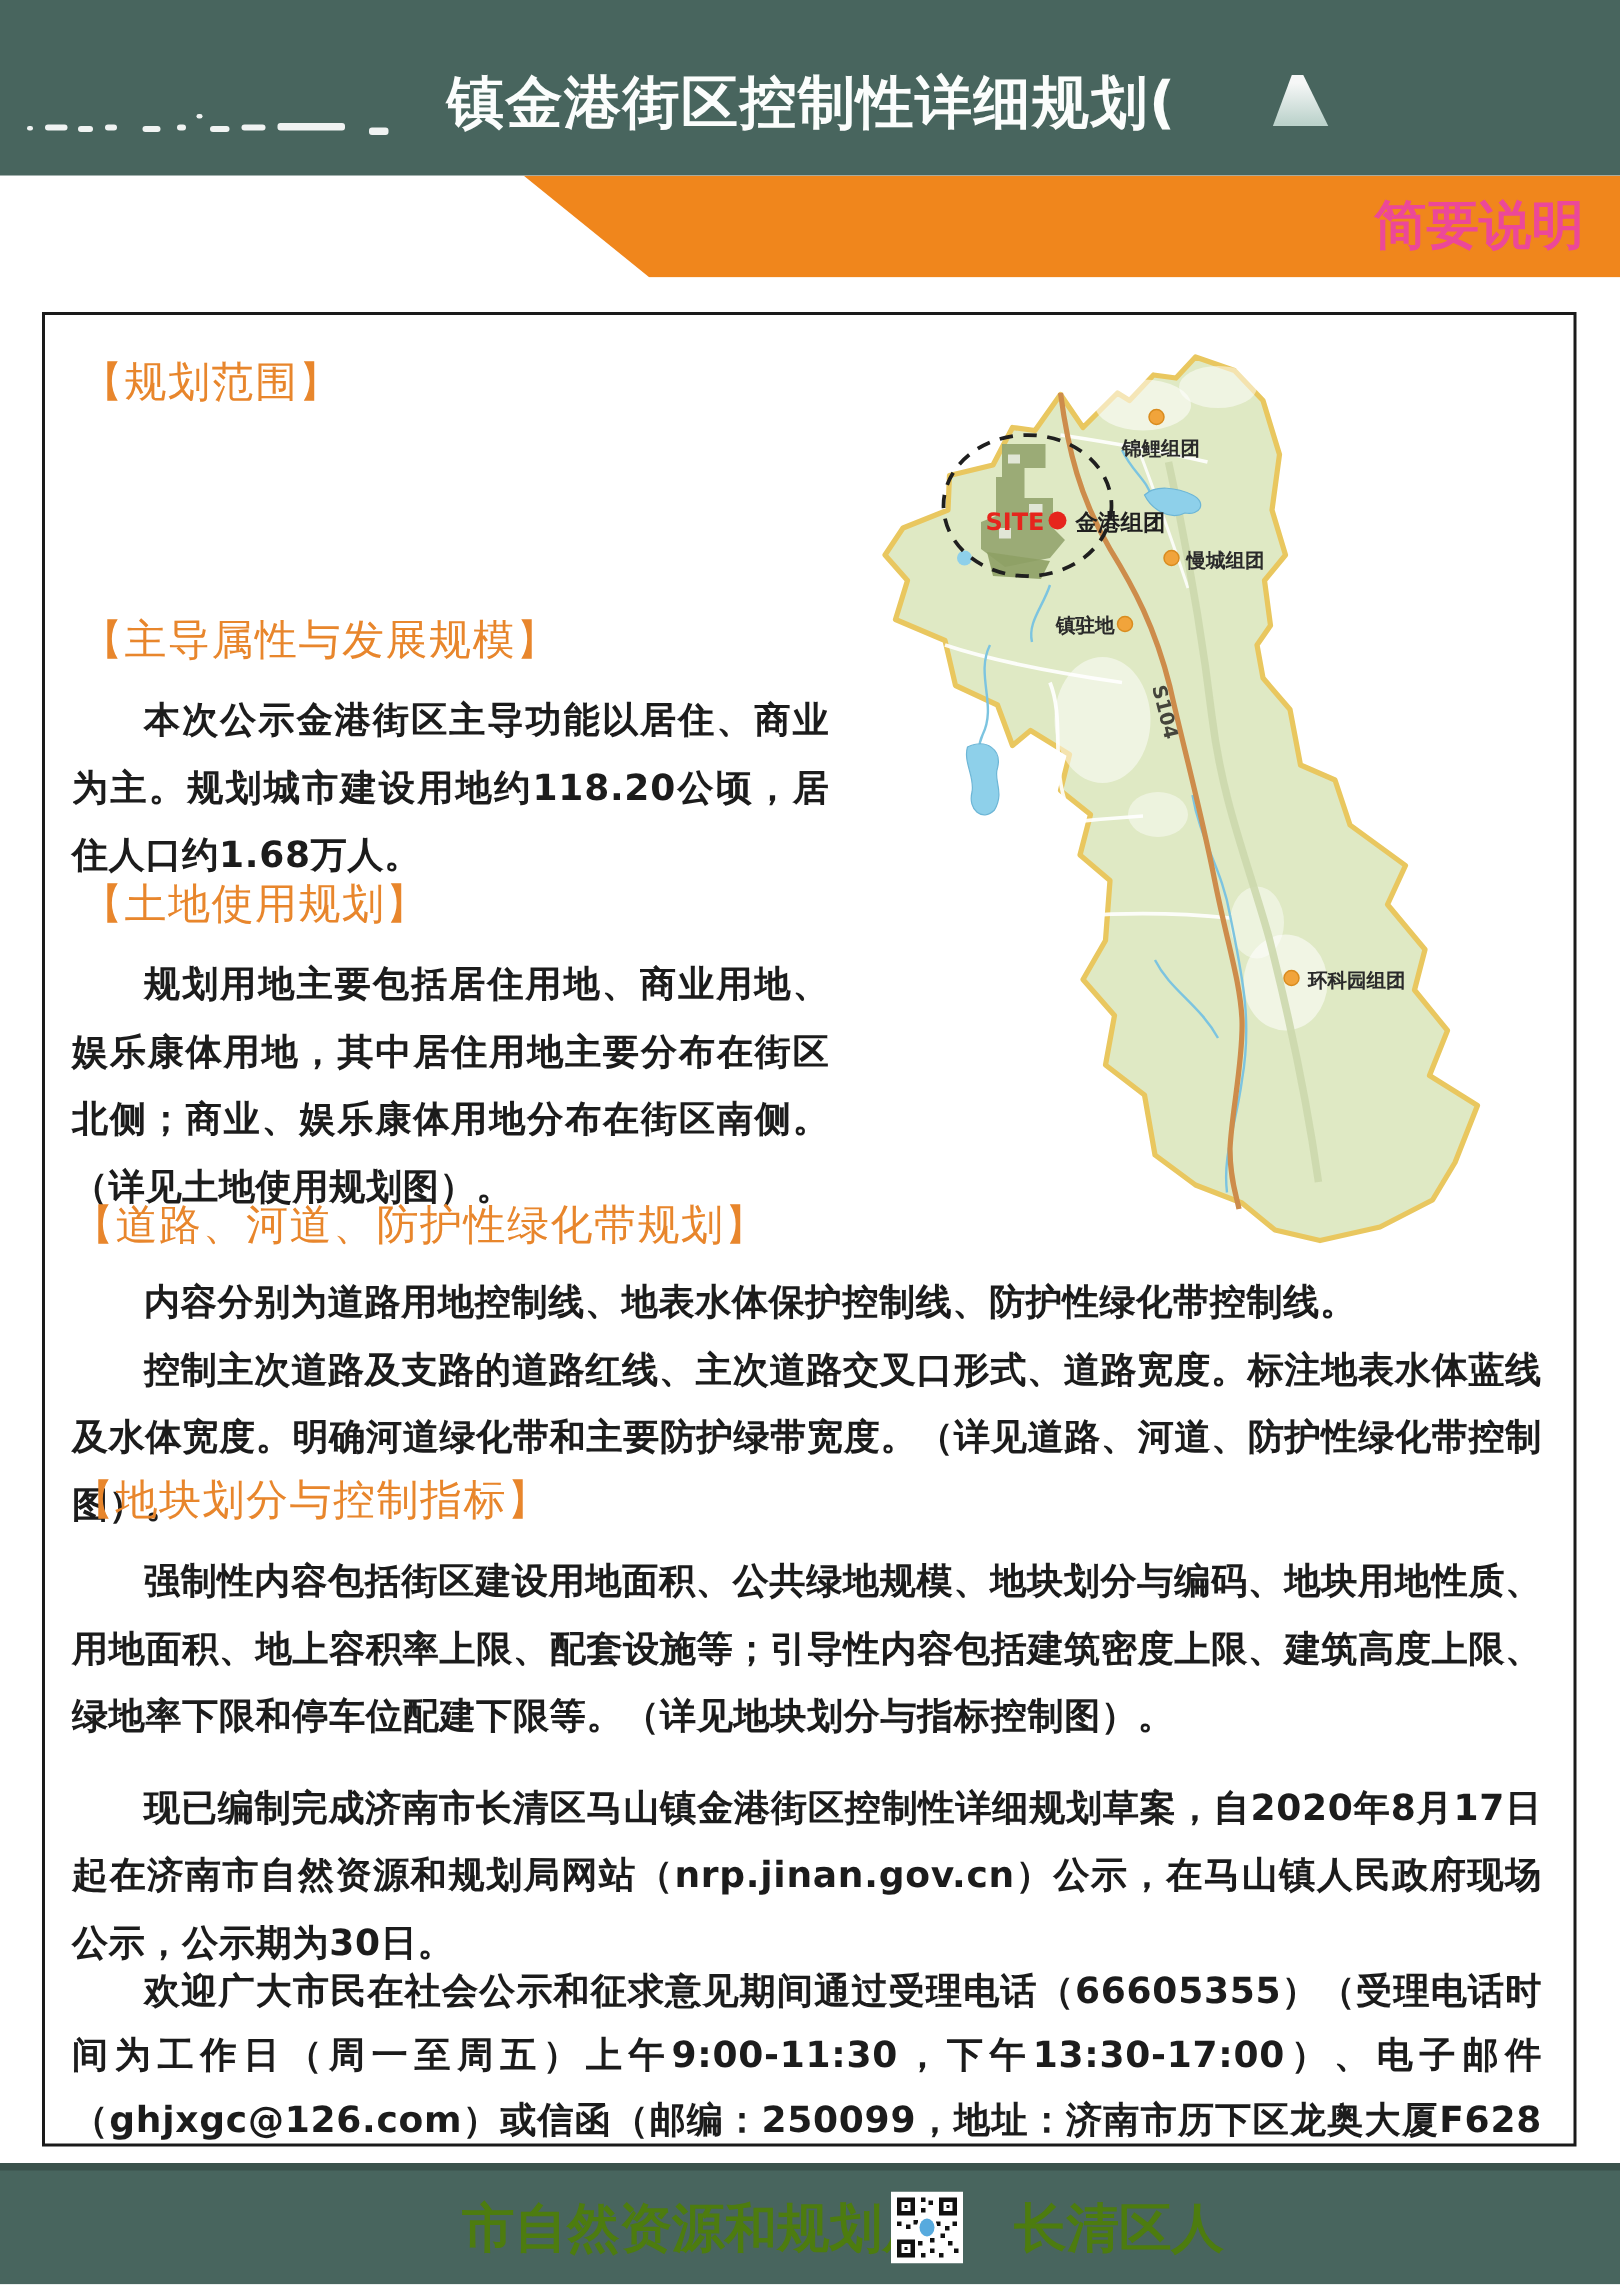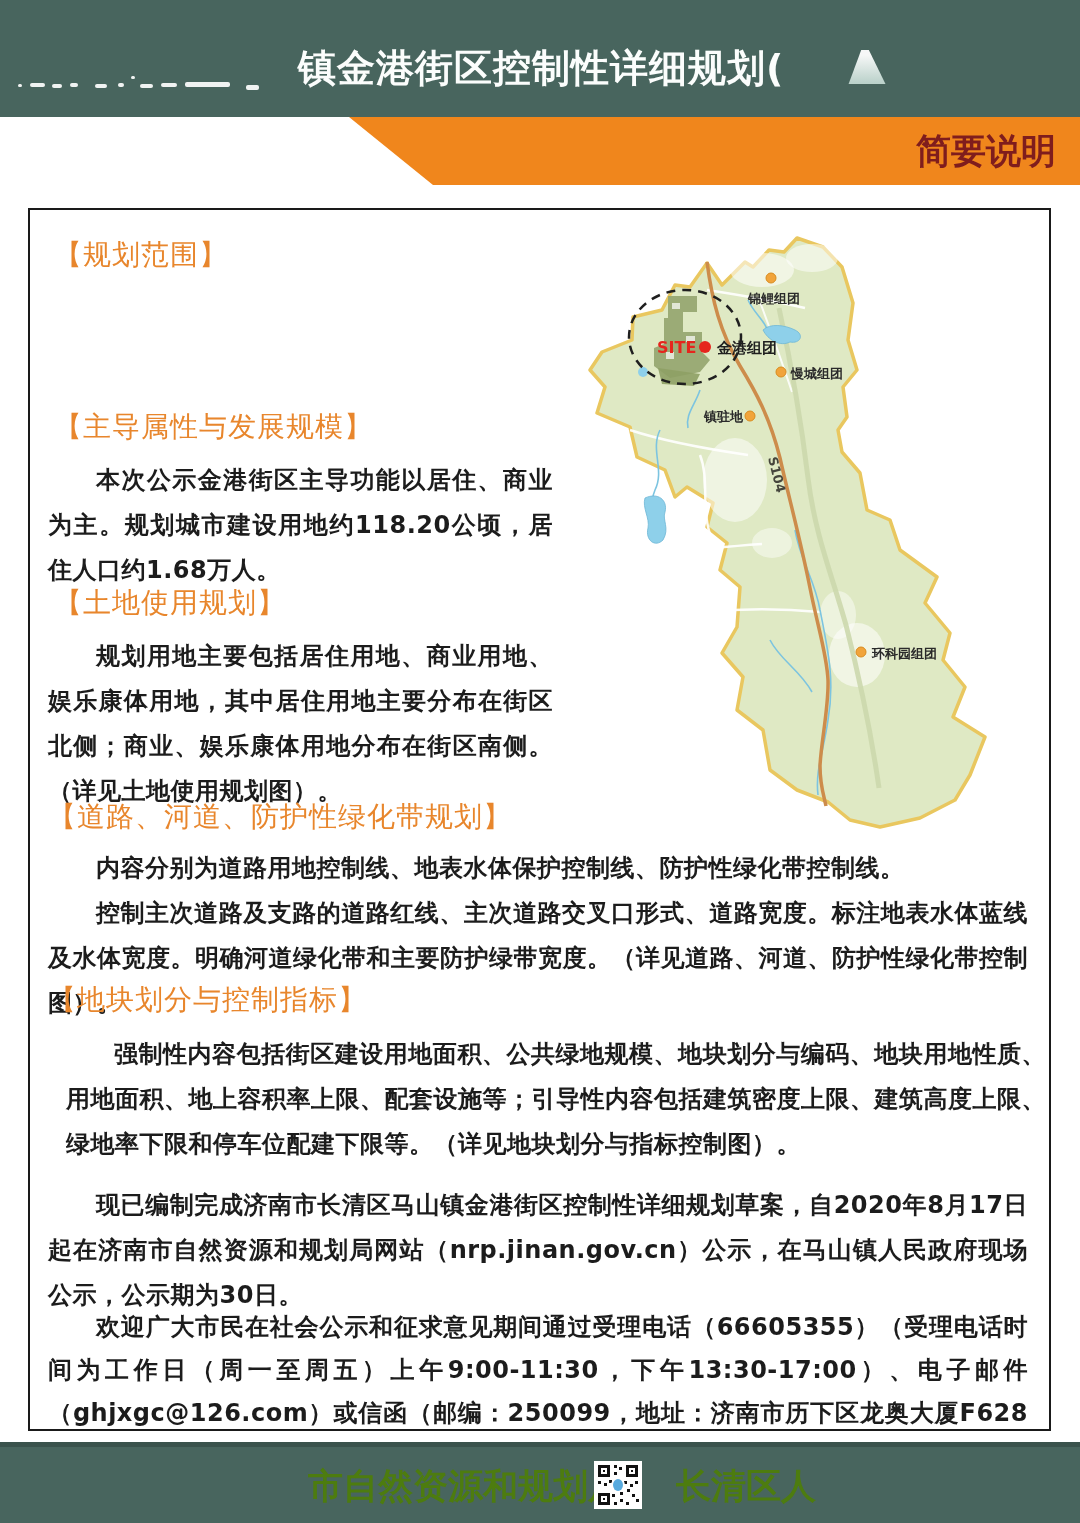--- a/index.html
+++ b/index.html
@@ -12,21 +12,21 @@
   .header-title{left:298px;top:49px;font-size:38px;font-weight:700;color:#fbfdfc;
     letter-spacing:1px;white-space:nowrap;line-height:1;}
   .artifact{background:#ffffff;border-radius:2px;opacity:.92;}
   .erase-blob{left:845px;top:50px;width:45px;height:34px;opacity:.95;
     background:linear-gradient(to bottom,#ffffff 15%,#c2d8d1 95%);
     clip-path:polygon(36% 0,53% 0,90% 100%,8% 100%);}
 
   
   .banner{left:0;top:117px;width:1080px;height:68px;background:#f0861c;
     clip-path:polygon(349px 0,1080px 0,1080px 68px,433px 68px);}
-  .banner-label{left:916px;top:134px;font-size:35px;font-weight:700;color:#7f1d1d;
+  .banner-label{left:916px;top:134px;font-size:35px;font-weight:700;color:#ec4899;
     white-space:nowrap;line-height:1;}
 
   
   .card{left:28px;top:208px;width:1023px;height:1223px;background:#ffffff;
     border:2px solid #1a1a1a;box-sizing:border-box;}
 
   .sec-h{font-size:28px;font-weight:400;color:#e8862c;white-space:nowrap;line-height:1.1;letter-spacing:1px;}
   .body-p{font-size:24px;font-weight:700;color:#1c1c1c;line-height:45px;
     text-indent:2em;text-align:justify;letter-spacing:.5px;}
   .body-p.tight{line-height:43px;margin-top:48px;}
@@ -68,21 +68,21 @@
   <div class="abs body-p" style="left:48px;top:458px;width:505px;">本次公示金港街区主导功能以居住、商业为主。规划城市建设用地约118.20公顷，居住人口约1.68万人。</div>
 
   <div class="abs body-p" style="left:48px;top:634px;width:505px;">规划用地主要包括居住用地、商业用地、娱乐康体用地，其中居住用地主要分布在街区北侧；商业、娱乐康体用地分布在街区南侧。（详见土地使用规划图）。</div>
   <div class="abs sec-h" style="left:54px;top:588px;">【土地使用规划】</div>
 
   <div class="abs sec-h" style="left:48px;top:802px;">【道路、河道、防护性绿化带规划】</div>
   <div class="abs body-p" style="left:48px;top:846px;width:980px;">内容分别为道路用地控制线、地表水体保护控制线、防护性绿化带控制线。</div>
   <div class="abs body-p" style="left:48px;top:891px;width:980px;">控制主次道路及支路的道路红线、主次道路交叉口形式、道路宽度。标注地表水体蓝线及水体宽度。明确河道绿化带和主要防护绿带宽度。（详见道路、河道、防护性绿化带控制图）。</div>
 
   <div class="abs sec-h" style="left:48px;top:985px;">【地块划分与控制指标】</div>
-  <div class="abs body-p" style="left:48px;top:1032px;width:980px;margin-left:18px;">强制性内容包括街区建设用地面积、公共绿地规模、地块划分与编码、地块用地性质、用地面积、地上容积率上限、配套设施等；引导性内容包括建筑密度上限、建筑高度上限、绿地率下限和停车位配建下限等。（详见地块划分与指标控制图）。</div>
+  <div class="abs body-p" style="left:48px;top:1032px;width:980px;">强制性内容包括街区建设用地面积、公共绿地规模、地块划分与编码、地块用地性质、用地面积、地上容积率上限、配套设施等；引导性内容包括建筑密度上限、建筑高度上限、绿地率下限和停车位配建下限等。（详见地块划分与指标控制图）。</div>
 
   <div class="abs body-p" style="left:48px;top:1183px;width:980px;">现已编制完成济南市长清区马山镇金港街区控制性详细规划草案，自2020年8月17日起在济南市自然资源和规划局网站（nrp.jinan.gov.cn）公示，在马山镇人民政府现场公示，公示期为30日。</div>
   <div class="abs body-p tight" style="left:48px;top:1258px;width:980px;">欢迎广大市民在社会公示和征求意见期间通过受理电话（66605355）（受理电话时间为工作日（周一至周五）上午9:00-11:30，下午13:30-17:00）、电子邮件（ghjxgc@126.com）或信函（邮编：250099，地址：济南市历下区龙奥大厦F628室）方式提出意见建议，意见受理截止日期为2020年9月15日。</div>
 
   <svg class="abs" style="left:580px;top:218px;" width="440" height="615" viewBox="580 218 440 615" xmlns="http://www.w3.org/2000/svg">
 
     <polygon points="797,238 823,247 842,267 853,303 848,340 857,370 843,387 847,417 838,430 842,452 860,473 867,510 890,520 900,550 937,577 925,603 950,633 943,660 965,687 953,717 985,737 970,775 955,800 920,818 880,827 850,820 828,802 797,790 770,770 763,730 737,710 743,677 722,653 737,627 740,587 720,570 727,543 707,527 713,503 687,487 675,497 665,470 637,457 630,427 597,413 605,387 590,370 602,352 632,340 633,317 662,310 675,285 690,287 707,263 722,285 745,262 753,267 769,250 784,252" fill="#dfe9c4" stroke="#e9c75f" stroke-width="3.5" stroke-linejoin="round"></polygon>
 
     <ellipse cx="762" cy="270" rx="32" ry="17" fill="#ffffff" opacity="0.55"></ellipse>
     <ellipse cx="812" cy="258" rx="26" ry="14" fill="#ffffff" opacity="0.5"></ellipse>

